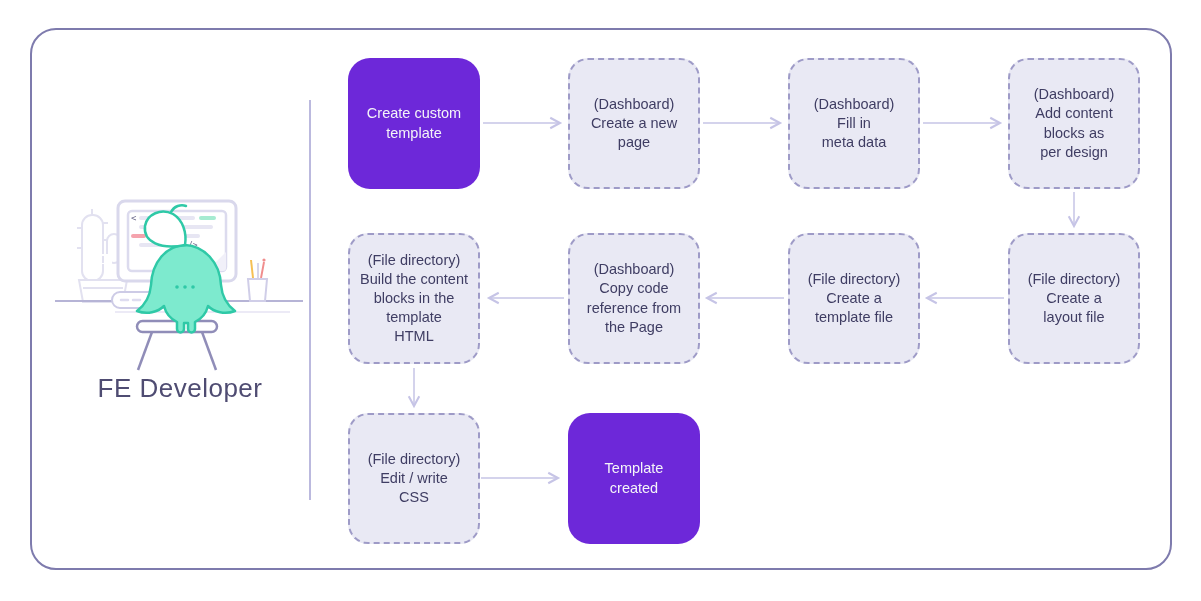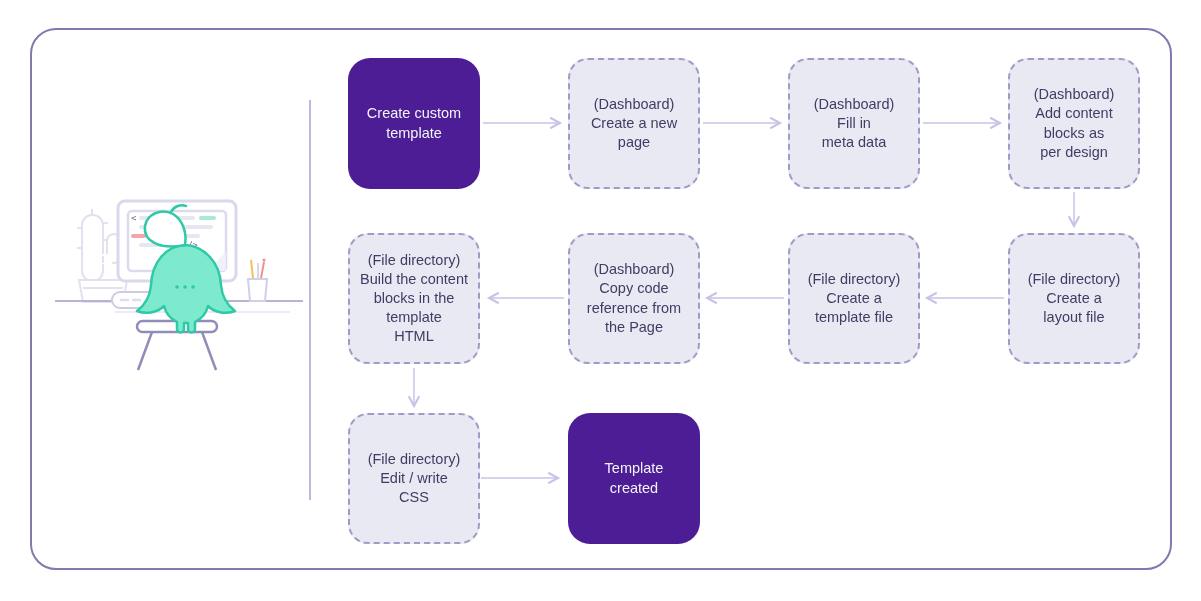--- a/index.html
+++ b/index.html
@@ -22,21 +22,21 @@
   .arrows{position:absolute;left:0;top:0;width:1201px;height:601px;}
   .node{
     position:absolute;width:132px;height:131px;box-sizing:border-box;
     display:flex;align-items:center;justify-content:center;text-align:center;
     font-size:14.5px;line-height:1.32;white-space:pre-line;padding:6px;
   }
   .node.dashed{
     background:#e9e9f4;border:2px dashed #9e9bc7;border-radius:20px;color:#3f3d63;
   }
   .node.solid{
-    background:#4c1d95;border-radius:22px;color:#f4f4f8;
+    background:#6d28d9;border-radius:22px;color:#f4f4f8;
   }
 </style>
 </head>
 <body>
 
 <div class="canvas">
 
   <div class="outer-border"></div>
   <div class="divider"></div>
 
@@ -107,20 +107,21 @@
                  L133,135 L133,141 A3.5,3.5 0 0 0 140,141 L140,134
                  C146,131 151,126 153,118 C159,124 170,127 180,123 C172,117 167,109 166,97
                  C165,74 149,58 130,57 Z" fill="#7deace" stroke="#2fc9a7" stroke-width="2.5" stroke-linejoin="round"></path>
         <path d="M130,57 C106,62 88,54 90,38 C92,26 106,20 118,26 C128,32 132,45 130,57 Z" fill="#ffffff" stroke="#2fc9a7" stroke-width="2.5" stroke-linejoin="round"></path>
         <path d="M116,24 C119,18 126,16 131,18" fill="none" stroke="#2fc9a7" stroke-width="2.5" stroke-linecap="round"></path>
         <circle cx="122" cy="99" r="1.8" fill="#2fc9a7"></circle>
         <circle cx="130" cy="99" r="1.8" fill="#2fc9a7"></circle>
         <circle cx="138" cy="99" r="1.8" fill="#2fc9a7"></circle>
       </g>
     </svg>
+    <div class="actor-label">FE Developer</div>
   </div>
 
   <svg class="arrows" width="1201" height="601" viewBox="0 0 1201 601">
     <defs>
       <marker id="arr" markerWidth="12" markerHeight="12" refX="7.5" refY="4.5" orient="auto">
         <path d="M1,1 L7.5,4.5 L1,8" fill="none" stroke="#c6c4e6" stroke-width="1.4"></path>
       </marker>
     </defs>
     <g stroke="#c6c4e6" stroke-width="1.5" fill="none">
       <line x1="483" y1="123" x2="560" y2="123" marker-end="url(#arr)"></line>

